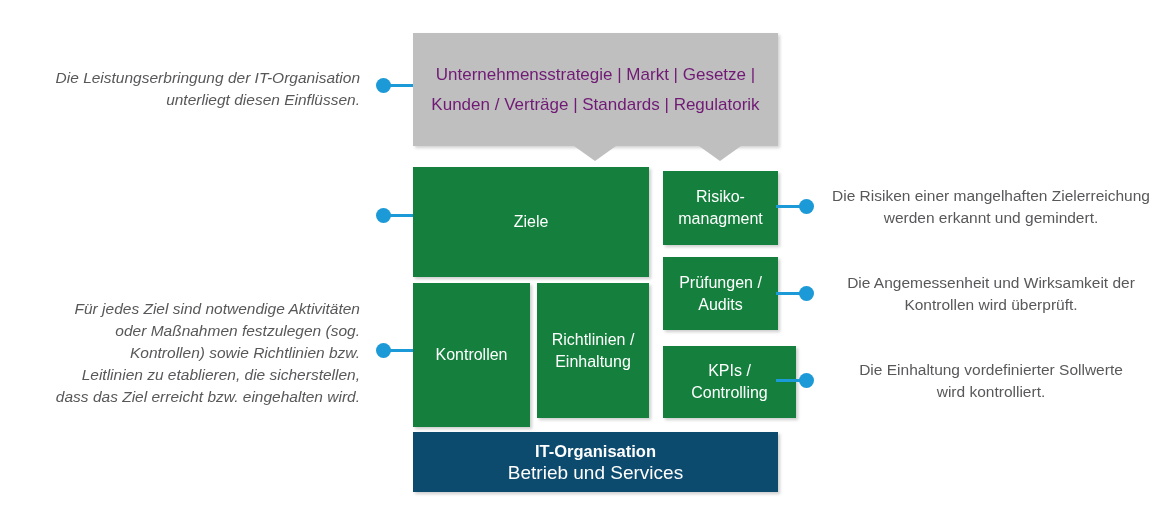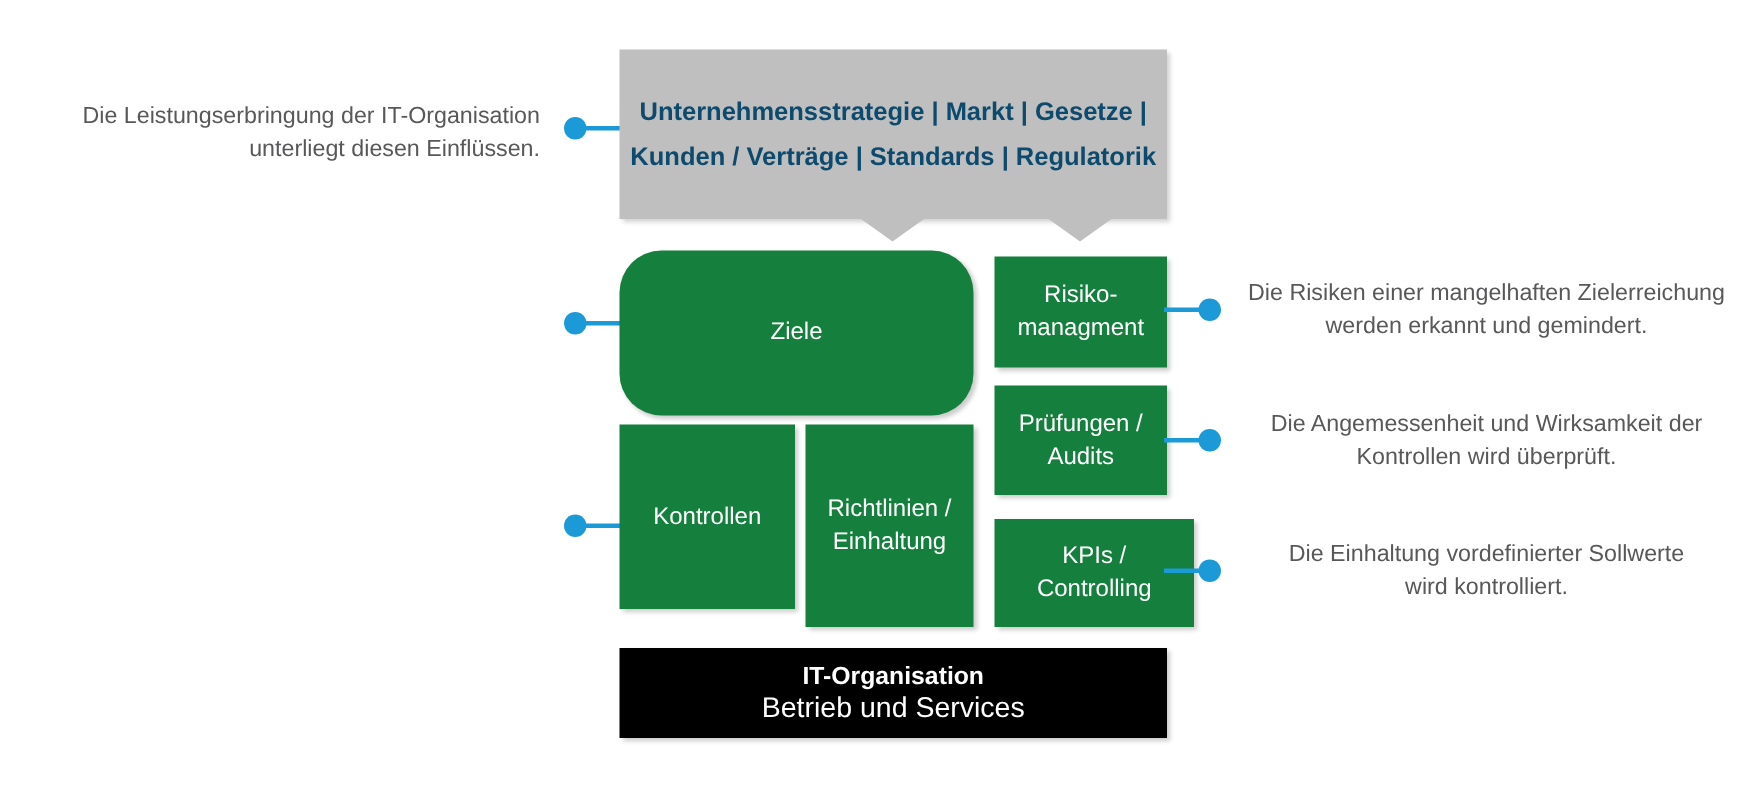--- a/index.html
+++ b/index.html
@@ -20,21 +20,21 @@
 
   
   .note {
     position: absolute;
     color: #58585a;
     font-size: 15.5px;
     line-height: 22px;
     font-family: "Liberation Sans", sans-serif;
     white-space: pre-line;
   }
-  .note.left  { text-align: right; }
+  .note.left  { text-align: right; font-style: italic; }
   .note.right { text-align: center; }
 
   
   .dot {
     position: absolute;
     width: 15px;
     height: 15px;
     border-radius: 50%;
     background: #1b9ad7;
   }
@@ -51,34 +51,33 @@
     display: flex;
     align-items: center;
     justify-content: center;
     text-align: center;
     color: #ffffff;
     font-family: "Liberation Sans", sans-serif;
     white-space: pre-line;
   }
   .box-influences {
     background: #bfbfbf;
-    color: #0c4a6e;
+    color: #701a75;
     font-size: 17px;
     line-height: 30px;
     box-shadow: 2px 2px 3px rgba(0,0,0,0.18);
-    font-weight: bold;
   }
   .box-dark {
     background: #15803d;
     font-size: 16px;
     line-height: 22px;
     box-shadow: 2px 2px 3px rgba(0,0,0,0.20);
   }
   .box-blue {
-    background: #000000;
+    background: #0c4a6e;
     font-size: 16px;
     line-height: 22px;
     box-shadow: 2px 2px 3px rgba(0,0,0,0.20);
     flex-direction: column;
   }
   .box-blue .line1 { font-weight: bold; font-size: 16.5px; }
   .box-blue .line2 { font-size: 19px; }
 
   
   .arrow-down {
@@ -92,39 +91,44 @@
 </style>
 </head>
 <body>
 
 <div id="canvas">
 
   <div class="note left" style="left:40px; top:67px; width:320px;">Die Leistungserbringung der IT-Organisation
 unterliegt diesen Einflüssen.</div>
 
 
+  <div class="note left" style="left:20px; top:298px; width:340px;">Für jedes Ziel sind notwendige Aktivitäten
+oder Maßnahmen festzulegen (sog.
+Kontrollen) sowie Richtlinien bzw.
+Leitlinien zu etablieren, die sicherstellen,
+dass das Ziel erreicht bzw. eingehalten wird.</div>
 
   <div class="dot" style="left:376px; top:78px;"></div>
   <div class="lead" style="left:389px; top:84px; width:26px;"></div>
 
   <div class="dot" style="left:376px; top:208px;"></div>
   <div class="lead" style="left:389px; top:214px; width:26px;"></div>
 
   <div class="dot" style="left:376px; top:343px;"></div>
   <div class="lead" style="left:389px; top:349px; width:26px;"></div>
 
   <div class="box box-influences" style="left:413px; top:33px; width:365px; height:113px;">Unternehmensstrategie | Markt | Gesetze |
 Kunden / Verträge  | Standards  | Regulatorik</div>
 
   <div class="arrow-down" style="left:574px; top:146px;"></div>
   <div class="arrow-down" style="left:699px; top:146px;"></div>
 
-  <div class="box box-dark" style="left:413px; top:167px; width:236px; height:110px;border-radius:28px;">Ziele</div>
+  <div class="box box-dark" style="left:413px; top:167px; width:236px; height:110px;">Ziele</div>
 
-  <div class="box box-dark" style="left:413px; top:283px; width:117px; height:123px;">Kontrollen</div>
+  <div class="box box-dark" style="left:413px; top:283px; width:117px; height:144px;">Kontrollen</div>
 
   <div class="box box-dark" style="left:537px; top:283px; width:112px; height:135px;">Richtlinien /
 Einhaltung</div>
 
   <div class="box box-dark" style="left:663px; top:171px; width:115px; height:74px;">Risiko-
 managment</div>
 
   <div class="box box-dark" style="left:663px; top:257px; width:115px; height:73px;">Prüfungen /
 Audits</div>
 

